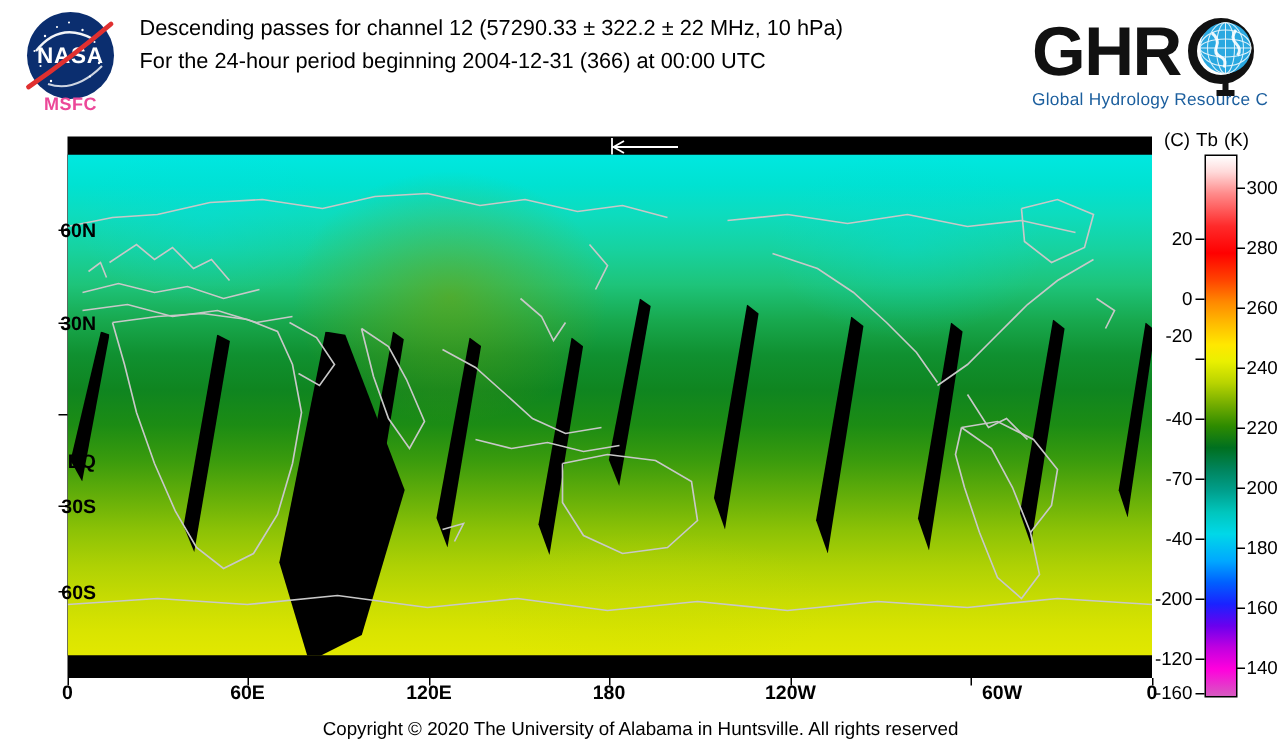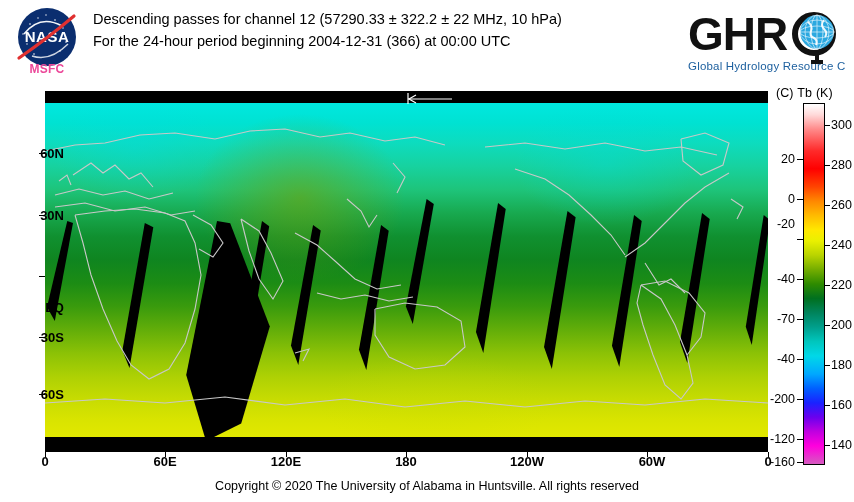--- a/index.html
+++ b/index.html
@@ -410,21 +410,21 @@
 <div class="lon-label" style="left:15px;">0</div>
 <div class="lon-tick" style="left:165px;"></div>
 <div class="lon-label" style="left:135px;">60E</div>
 <div class="lon-tick" style="left:286px;"></div>
 <div class="lon-label" style="left:256px;">120E</div>
 <div class="lon-tick" style="left:406px;"></div>
 <div class="lon-label" style="left:376px;">180</div>
 <div class="lon-tick" style="left:527px;"></div>
 <div class="lon-label" style="left:497px;">120W</div>
 <div class="lon-tick" style="left:647px;"></div>
-<div class="lon-label" style="left:622px;">60W</div>
+<div class="lon-label" style="left:638px;">60W</div>
 <div class="lon-tick" style="left:768px;"></div>
 <div class="lon-label" style="left:738px;">0</div>
 
 <div id="colorbar-head">
   <span>(C)</span><span>Tb</span><span>(K)</span>
 </div>
 
 <div id="colorbar"></div>
 
 <div class="cb-tick-r" style="top:125px;"></div>

